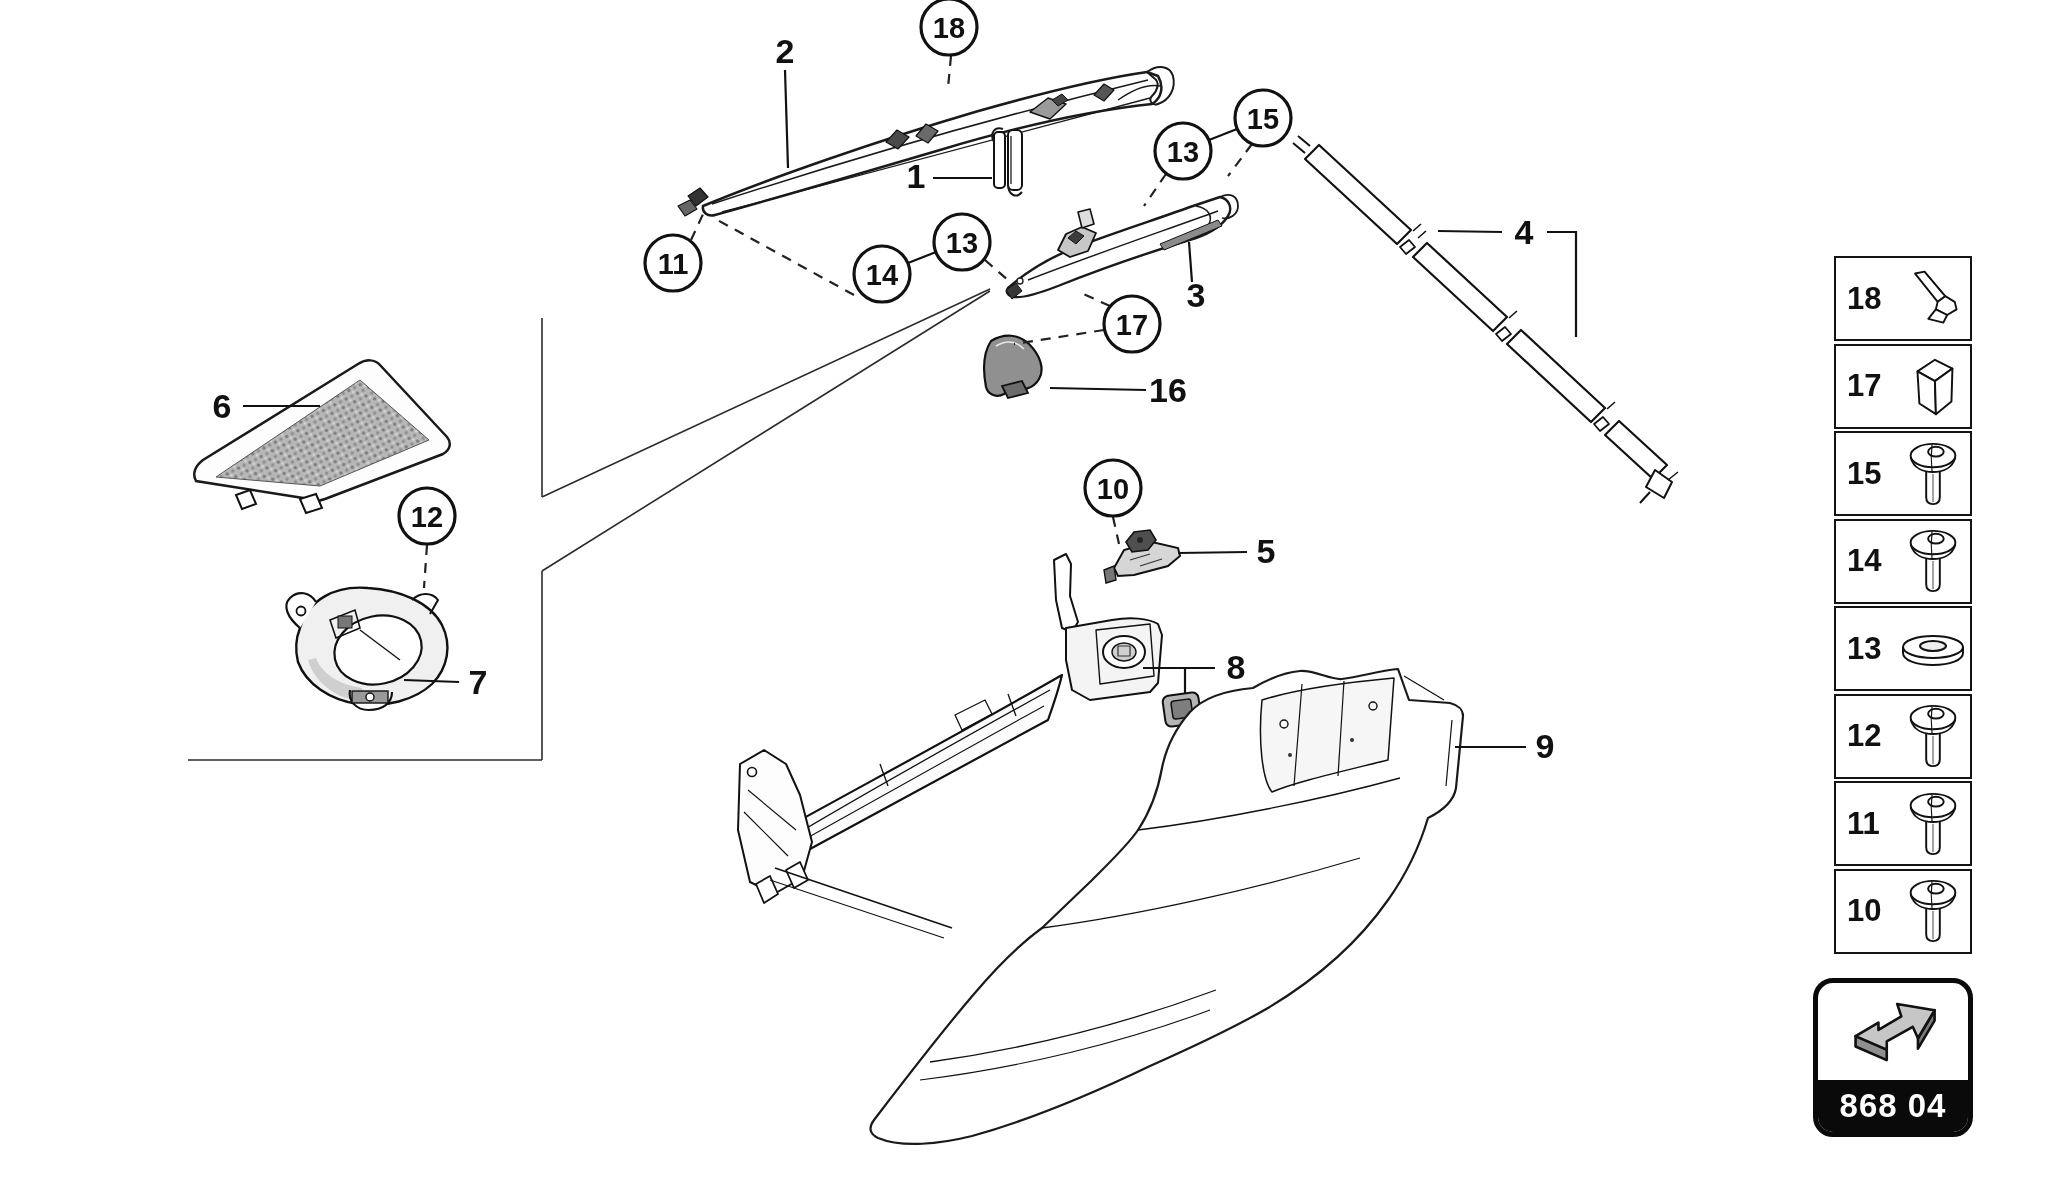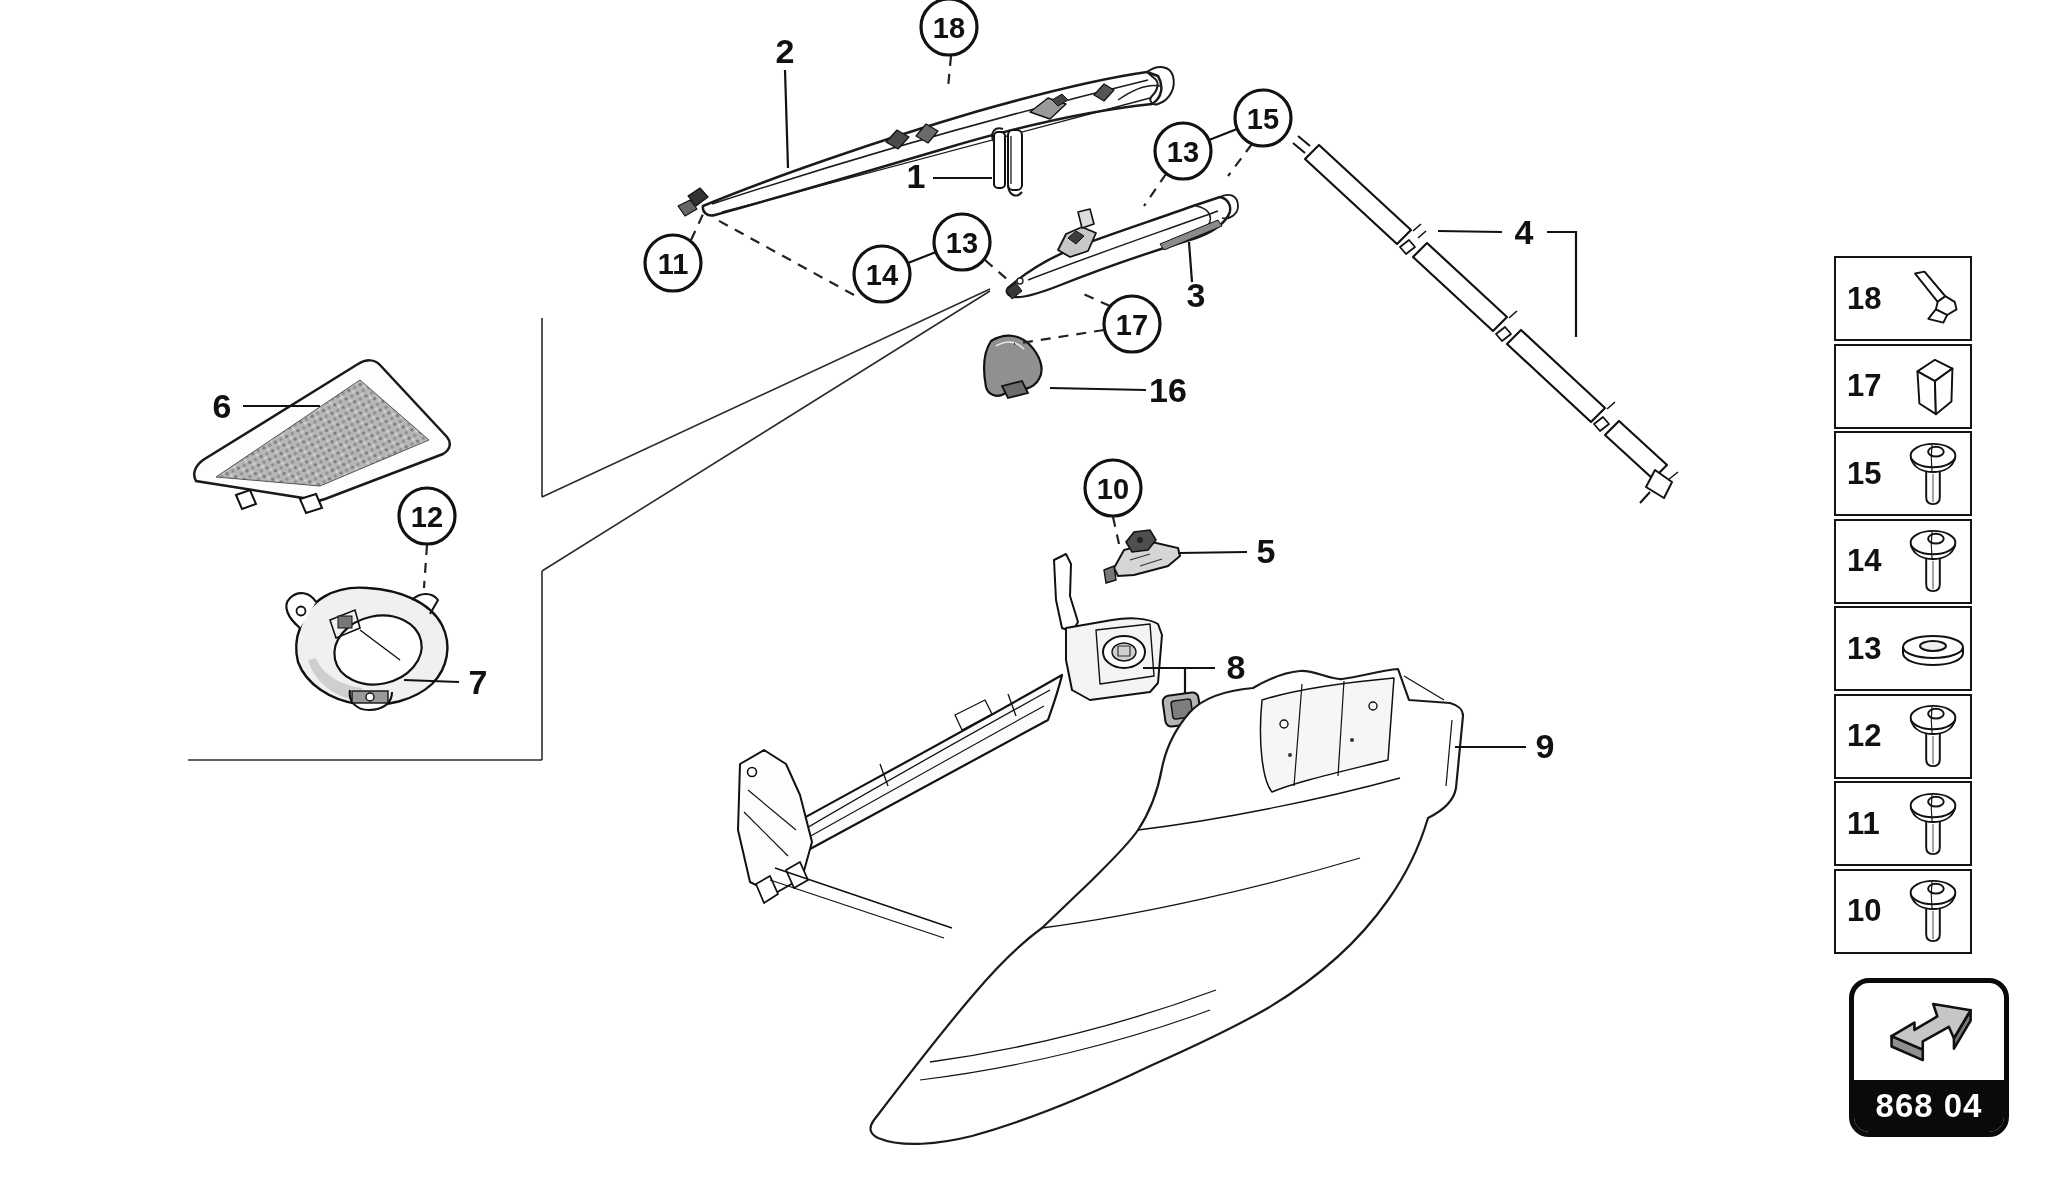--- a/index.html
+++ b/index.html
@@ -8,21 +8,21 @@
   .art{position:absolute;left:0;top:0;}
   .art text{font-family:"Liberation Sans",sans-serif;font-weight:bold;fill:#111;}
   .callout-num{font-size:29px;text-anchor:middle;}
   .part-label{font-size:34px;text-anchor:middle;}
   .legend{position:absolute;left:1834px;top:256px;width:138px;}
   .legend-cell{box-sizing:border-box;height:85px;border:2.5px solid #141414;background:#fff;
                margin-bottom:2.5px;display:flex;align-items:center;}
   .legend-num{font-size:31px;font-weight:bold;color:#111;padding-left:11px;width:48px;flex:0 0 auto;}
   .legend-ic{flex:1;display:flex;align-items:center;justify-content:center;}
   .navbox{position:absolute;left:1813px;top:978px;width:150px;height:149px;border:5px solid #0a0a0a;
-          border-radius:20px;background:#fff;overflow:hidden;display:flex;flex-direction:column;margin-left:36px;}
+          border-radius:20px;background:#fff;overflow:hidden;display:flex;flex-direction:column;}
   .navbox .arrow-wrap{flex:1;display:flex;align-items:center;justify-content:center;}
   .navbox .code{height:52px;background:#0a0a0a;color:#fff;font-weight:bold;font-size:33px;
                 display:flex;align-items:center;justify-content:center;letter-spacing:1px;}
   .ln{stroke:#111;stroke-width:2.2;fill:none;}
   .lnd{stroke:#222;stroke-width:2.2;fill:none;stroke-dasharray:10 8;}
   .ol{stroke:#1a1a1a;fill:none;}
 </style>
 </head>
 <body>
 

